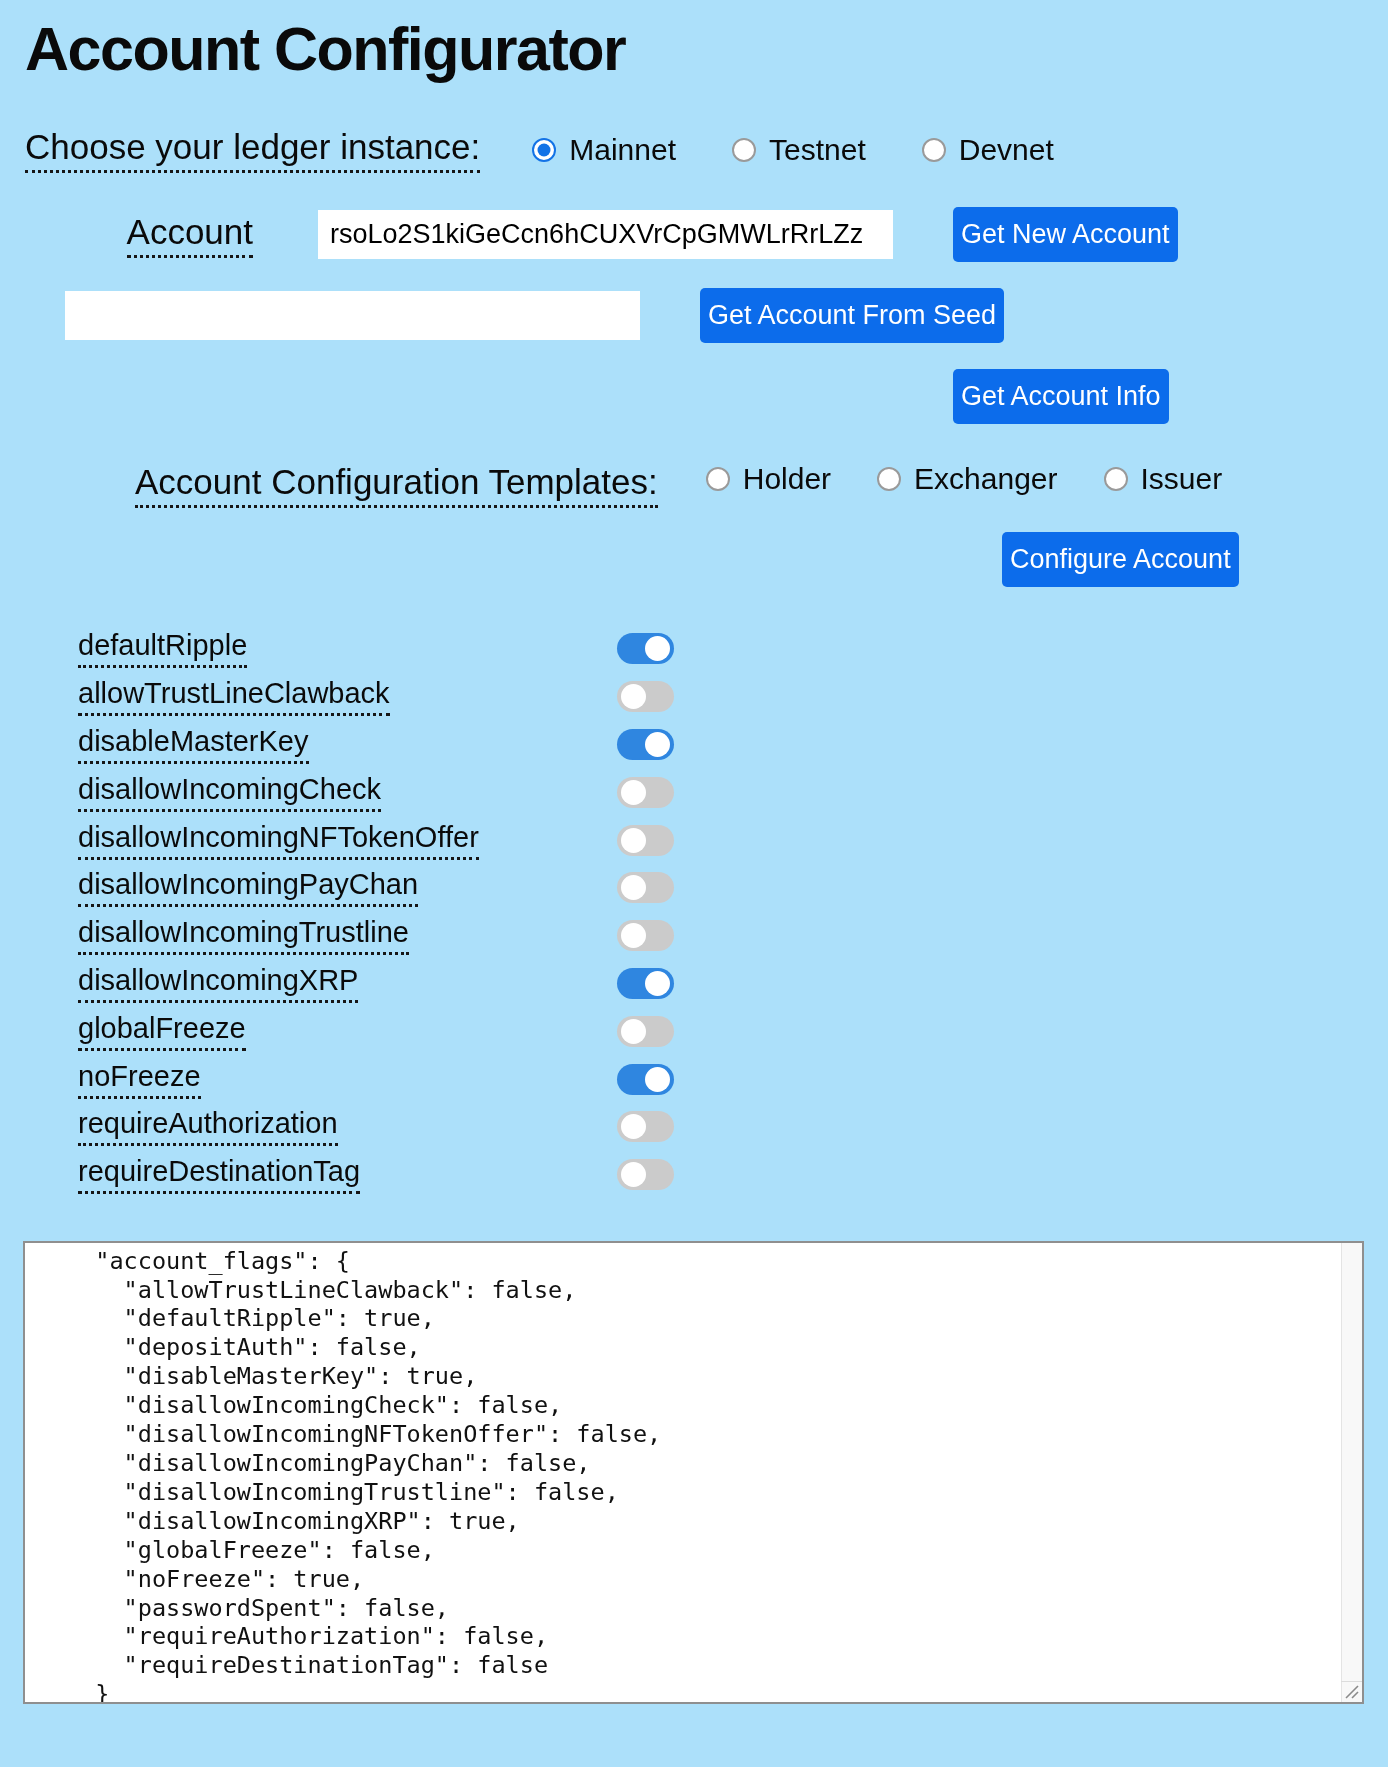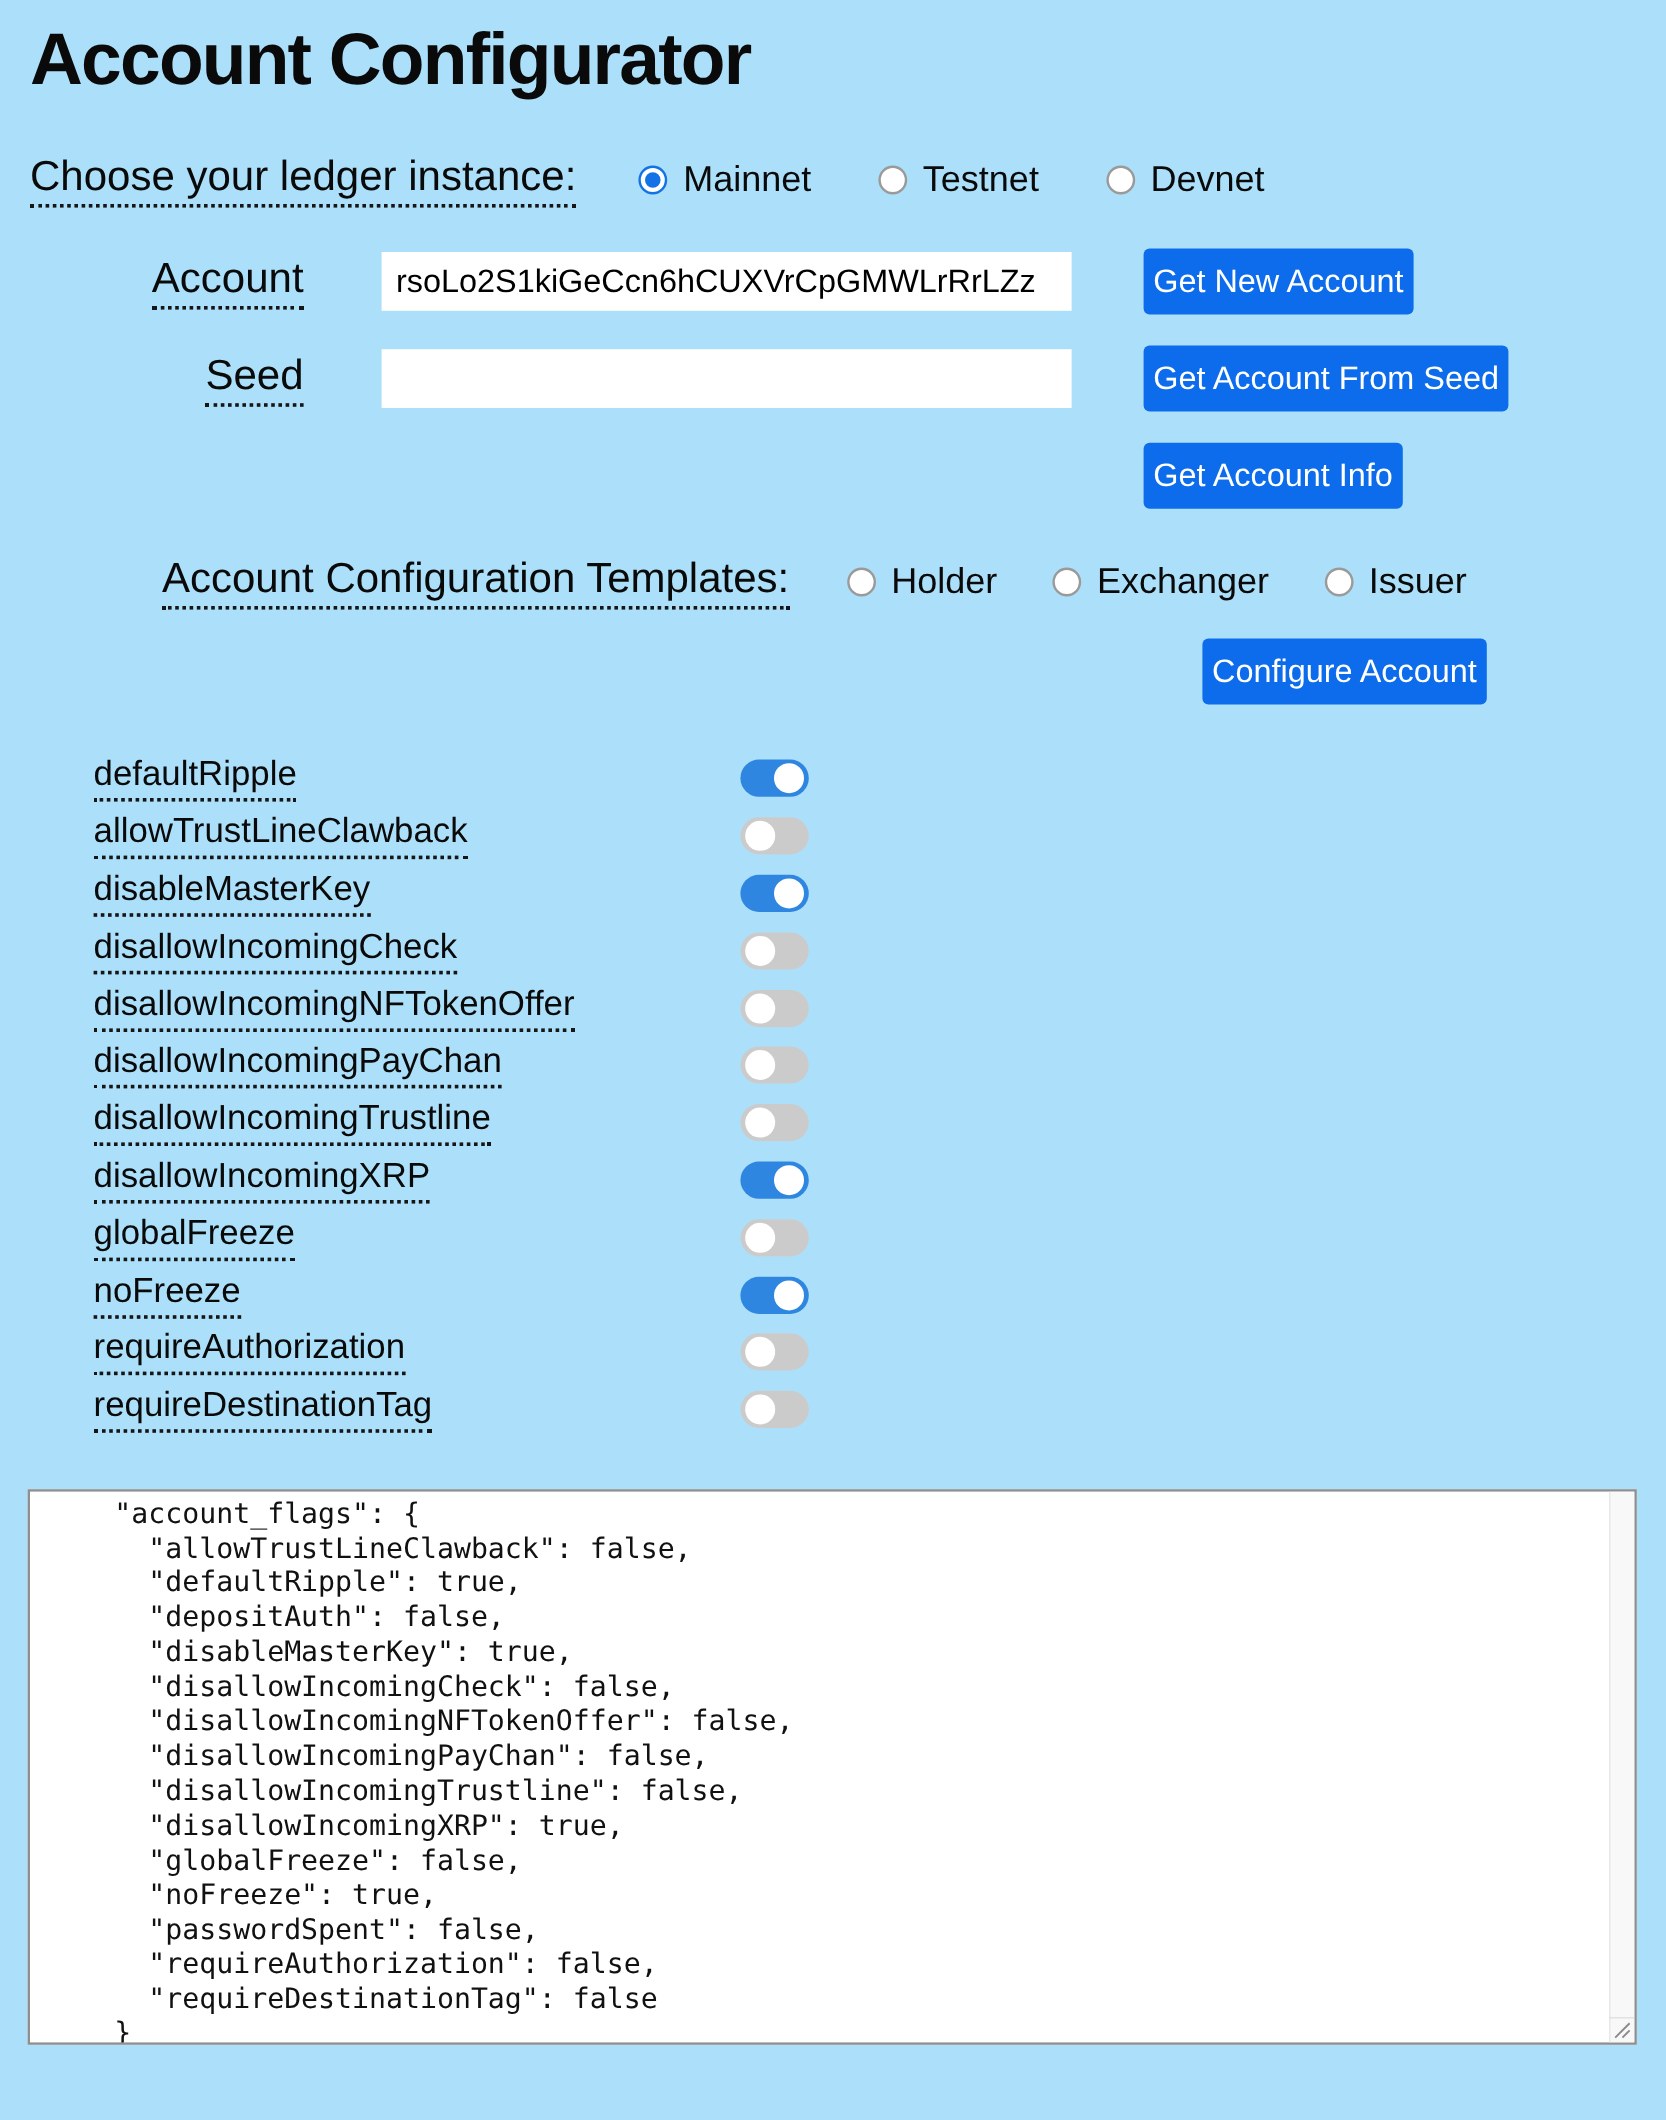--- a/index.html
+++ b/index.html
@@ -55,21 +55,21 @@
     outline:none;
   }
   .btn-cell{margin-left:60px;}
   .blue-btn{
     background:var(--btn); color:#fff; border:none; cursor:pointer;
     font-size:27px; font-weight:500; padding:12px 8px; border-radius:5px;
     font-family:"Liberation Sans",sans-serif; white-space:nowrap;
   }
   
   .templates-row{
-    margin:38px 0 0 135px; display:flex; align-items:center;
+    margin:38px 0 0 135px; display:flex; align-items:flex-start;
   }
   .configure-row{margin:24px 0 0 1002px;}
   
   .flags{margin:38px 0 0 78px;}
   .flag-row{display:flex; align-items:center; height:47.8px;}
   .flag-label{font-size:29px;}
   .toggle{
     margin-left:auto; width:57px; height:31px; border-radius:16px;
     background:var(--toggle-off); position:relative; cursor:pointer; flex:0 0 auto;
   }
@@ -128,23 +128,20 @@
     </div>
     <div class="input-cell">
       <input class="text-input" type="text" value="rsoLo2S1kiGeCcn6hCUXVrCpGMWLrRrLZz" style="">
     </div>
     <div class="btn-cell">
       <button class="blue-btn">Get New Account</button>
     </div>
   </div>
 
   <div class="form-row">
-    <div class="label-cell">
-      <span class="dotted-label">Seed</span>
-    </div>
     <div class="input-cell">
       <input class="text-input" type="text" value="" style="">
     </div>
     <div class="btn-cell">
       <button class="blue-btn">Get Account From Seed</button>
     </div>
   </div>
 
   <div class="form-row">
     <div class="label-cell"></div>

